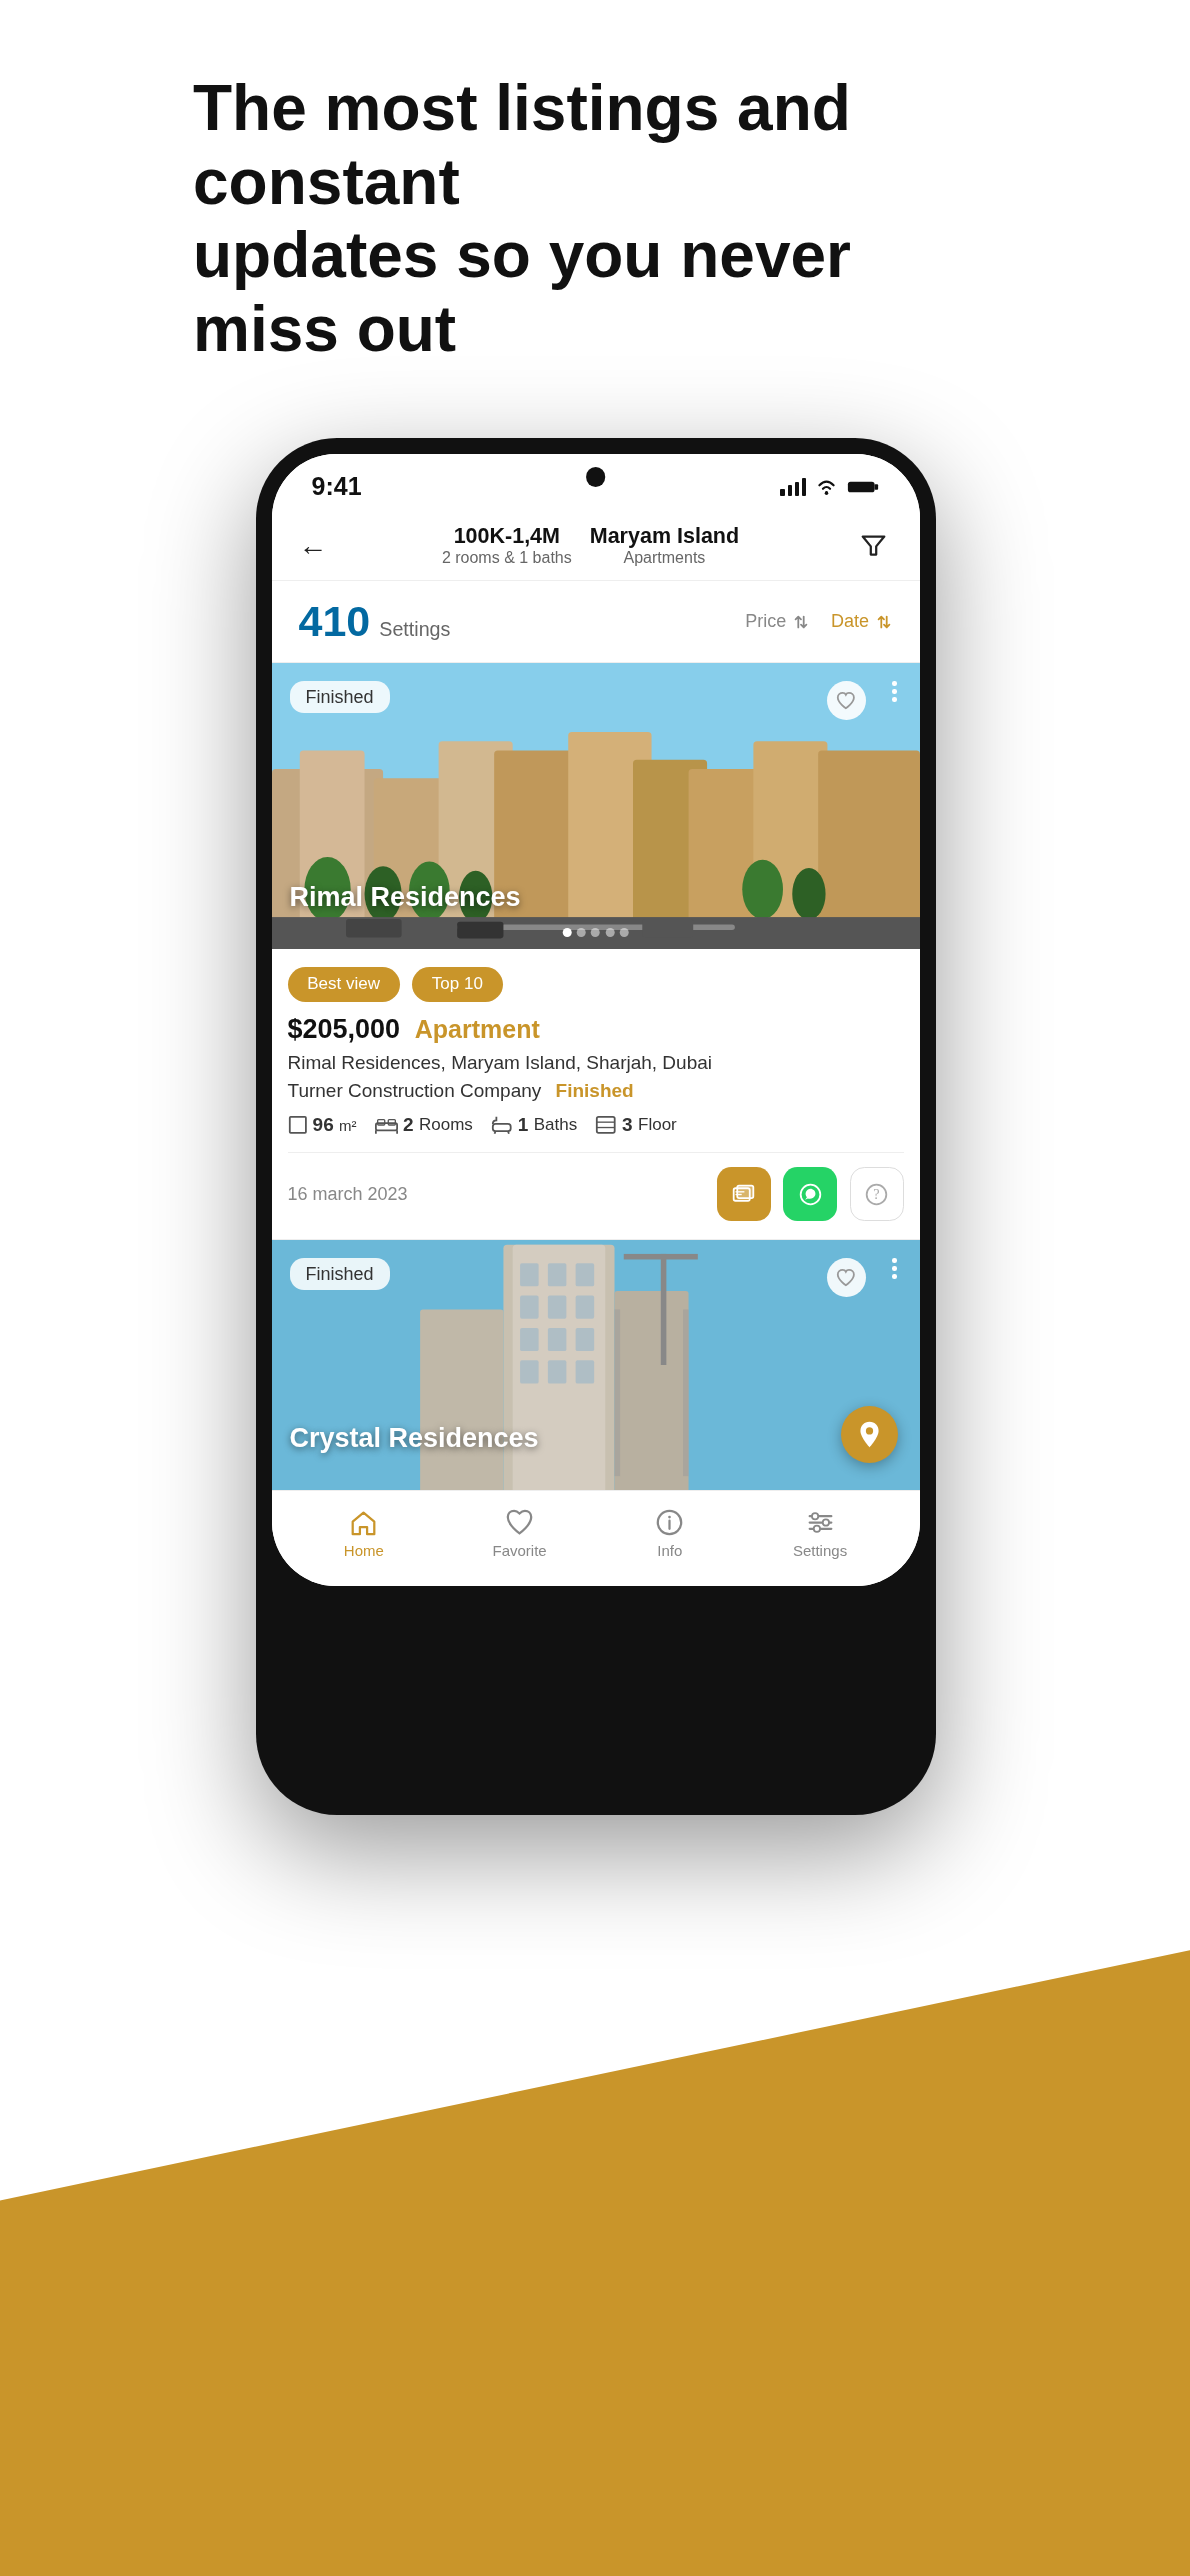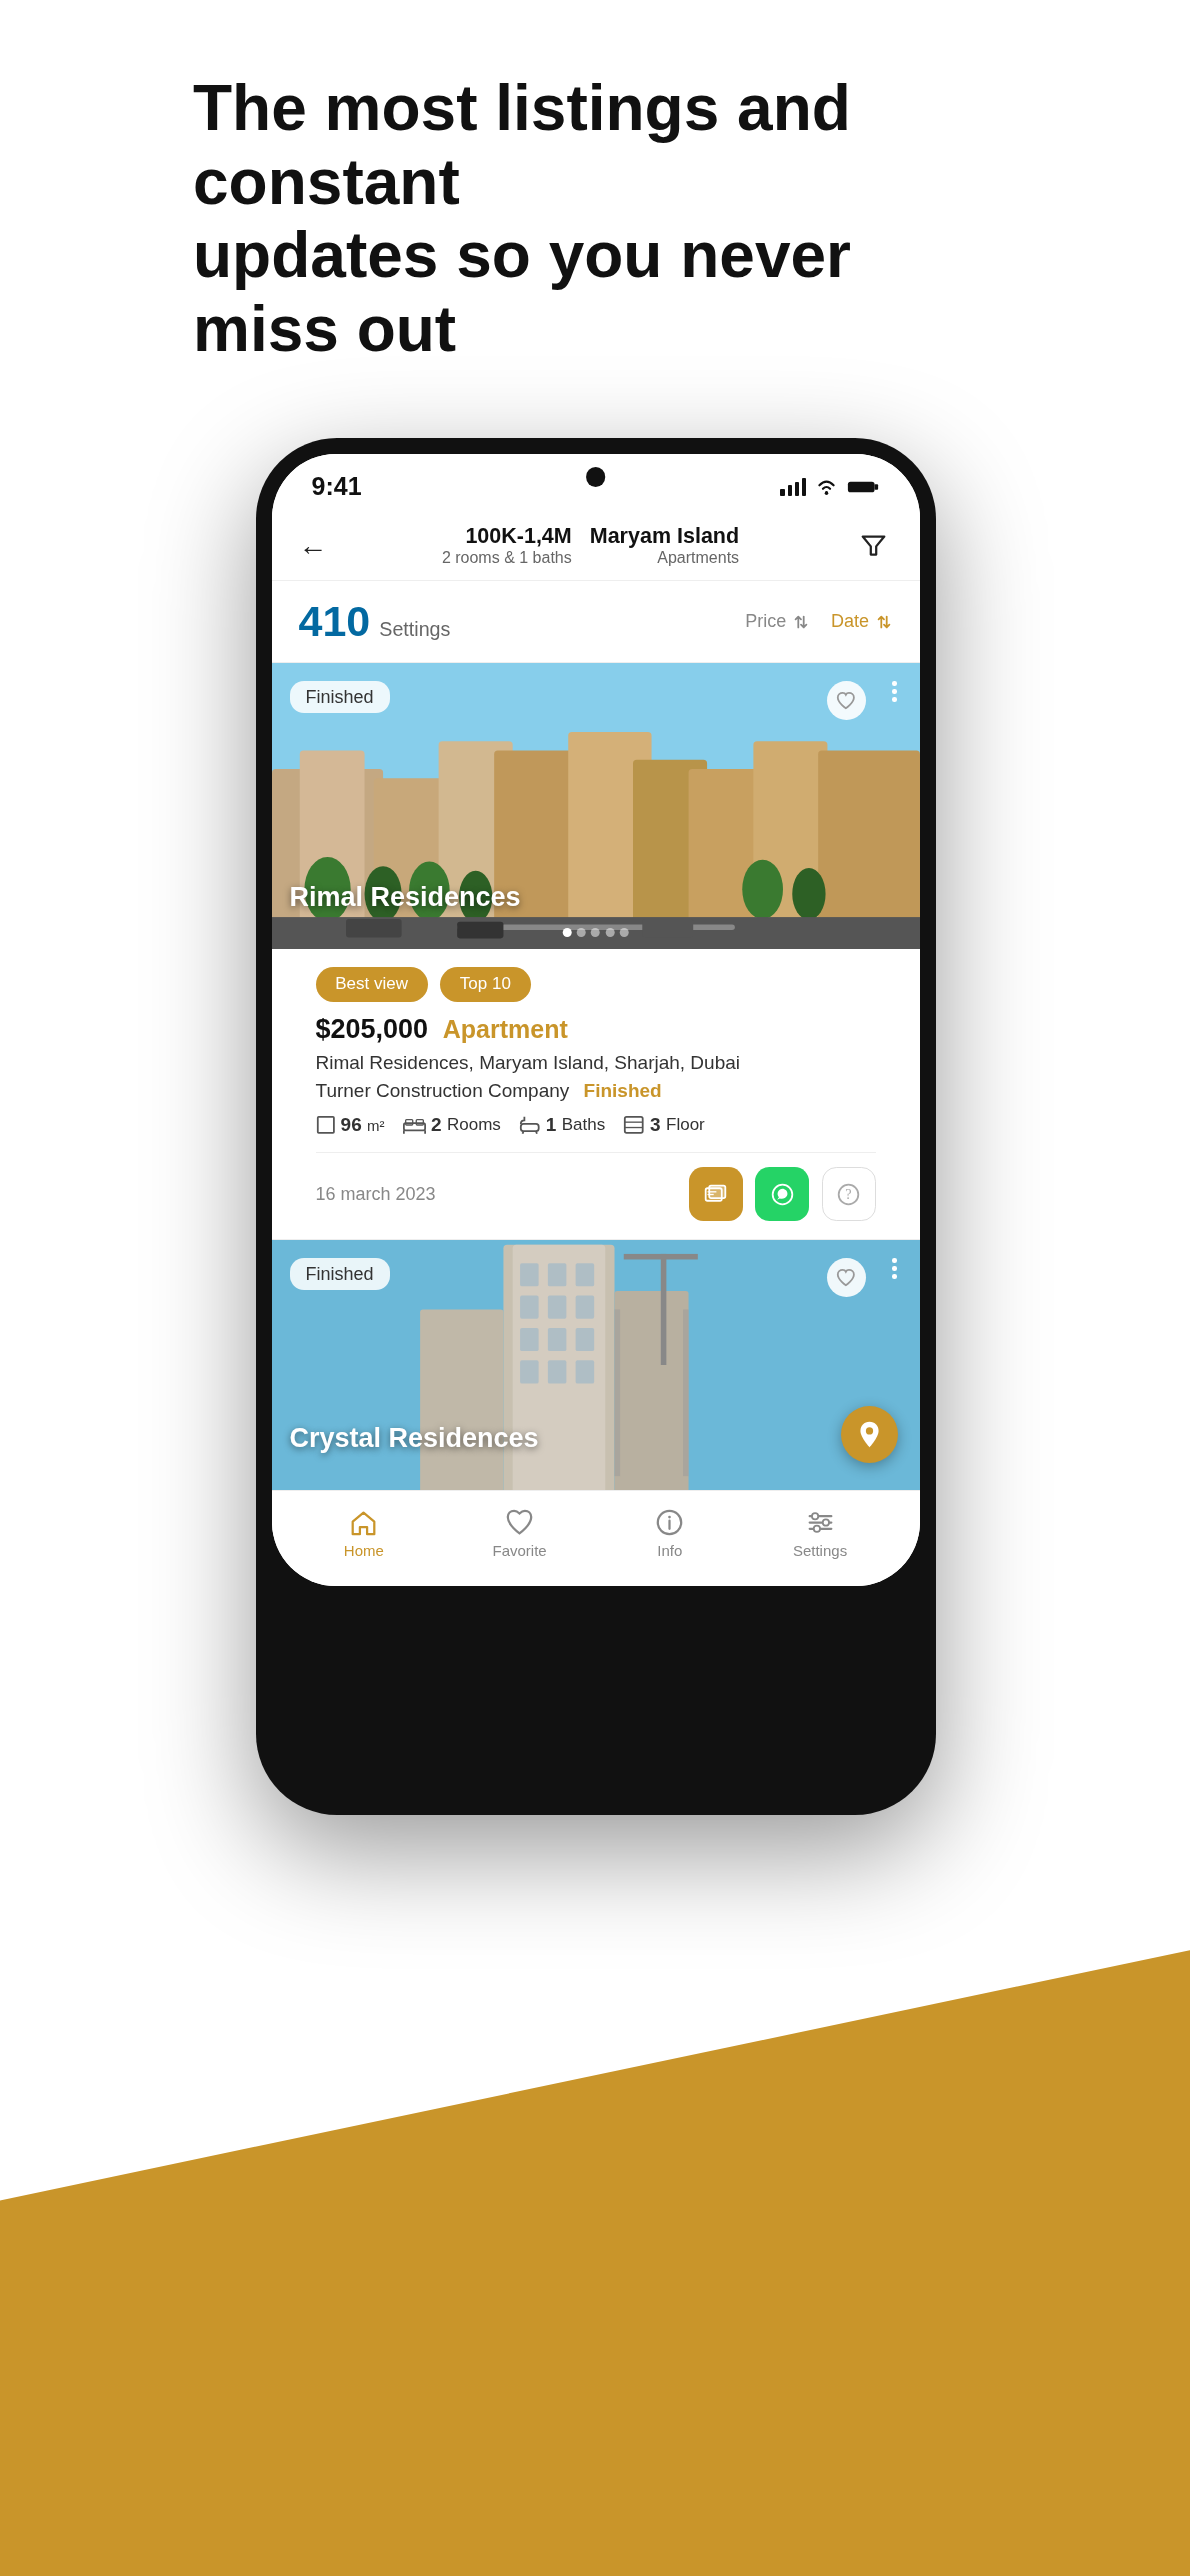--- a/index.html
+++ b/index.html
@@ -288,21 +288,21 @@
       border-radius: 50%;
       background: rgba(255,255,255,0.5);
     }
 
     .card-dot.active {
       background: #fff;
     }
 
     
     .card-body {
-      padding: 18px 44px;
+      padding: 18px 16px;
     }
 
     .card-tags {
       display: flex;
       gap: 12.5px;
       margin-bottom: 12.5px;
     }
 
     .tag {
       background: #C9952A;
@@ -506,21 +506,21 @@
 
           <svg width="32" height="16" viewBox="0 0 36 18">
             <rect x="1" y="3" width="30" height="12" rx="3" ry="3" fill="#111"></rect>
             <rect x="31" y="6" width="4" height="6" rx="1" ry="1" fill="#111"></rect>
           </svg>
         </div>
       </div>
 
       <div class="header">
         <div class="header-back">←</div>
-        <div style="display:flex; gap:18px; text-align:right;">
+        <div style="display:flex; gap:18px; text-align:center;">
           <div>
             <div class="header-price">100K-1,4M</div>
             <div class="header-detail">2 rooms &amp; 1 baths</div>
           </div>
           <div>
             <div class="header-location">Maryam Island</div>
             <div class="header-type">Apartments</div>
           </div>
         </div>
         <div class="header-filter">

